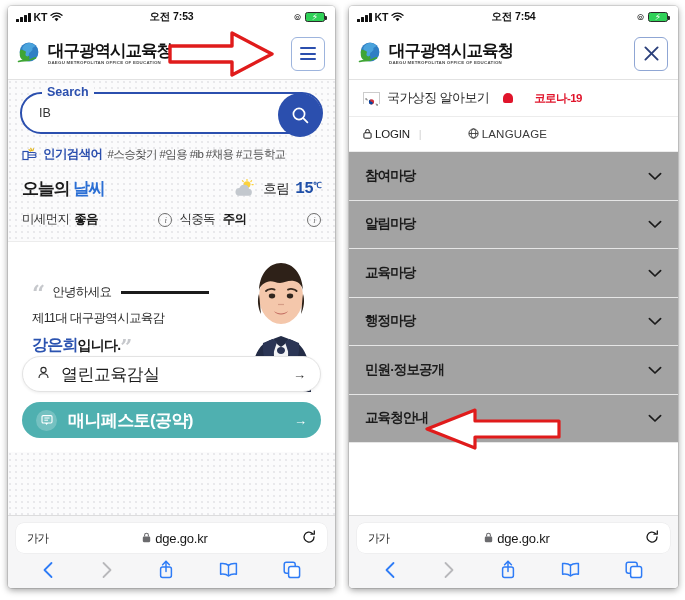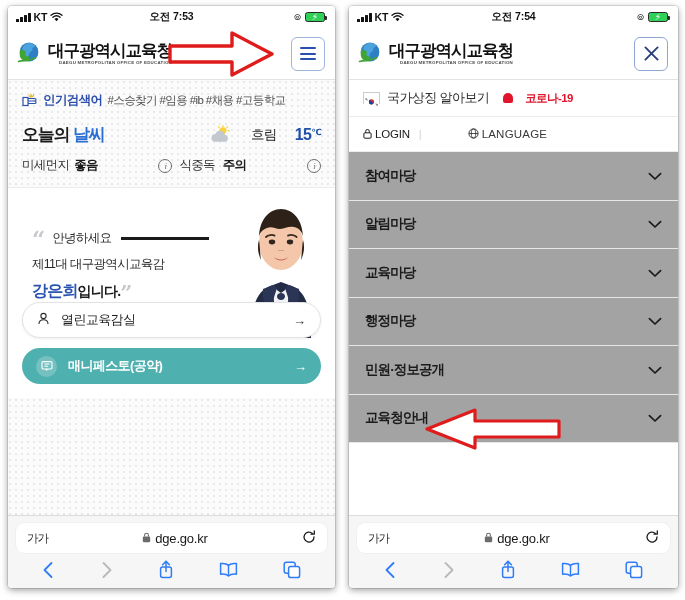--- a/index.html
+++ b/index.html
@@ -118,21 +118,21 @@
   .site-header {
     position: relative;
     height: 52px;
     background: #ffffff;
     border-bottom: 1px solid #e2e2e2;
     display: flex;
     align-items: center;
     padding: 0 10px 0 9px;
     box-sizing: border-box;
   }
-  .logo-wrap { display: flex; align-items: center; gap: 6px; text-align: right; }
+  .logo-wrap { display: flex; align-items: center; gap: 6px; }
   .globe { width: 25px; height: 25px; flex: none; }
   .logo-text { line-height: 1; }
   .logo-ko {
     font-size: 16.5px;
     font-weight: 700;
     color: #111;
     letter-spacing: -1.0px;
     display: block;
   }
   .logo-en {
@@ -250,21 +250,22 @@
     font-size: 17px;
     font-weight: 700;
     color: #1b1b1b;
     letter-spacing: -1.2px;
   }
   .w-today .accent { color: #2b6fd4; }
   .w-right {
     margin-left: auto;
     display: flex;
     align-items: center;
-    gap: 18px;
+    gap: 6px;
+    font-family: Liberation Mono, monospace;
   }
   .w-icon { width: 24px; height: 19px; }
   .w-cond {
     font-size: 13.5px;
     color: #222;
     font-weight: 500;
     letter-spacing: -0.6px;
   }
   .w-temp {
     font-size: 16px;
@@ -378,21 +379,21 @@
     border: 1px solid #e3e3e3;
     border-radius: 19px;
     box-shadow: 0 1px 3px rgba(0,0,0,0.07);
     display: flex;
     align-items: center;
     padding: 0 14px;
     box-sizing: border-box;
     z-index: 4;
   }
   .link-row .lbl {
-    font-size: 13px;
+    font-size: 17px;
     color: #1b1b1b;
     font-weight: 500;
     letter-spacing: -0.6px;
     margin-left: 11px;
   }
   .link-row .arr { margin-left: auto; font-size: 13px; color: #333; }
   .link-row.teal {
     bottom: 14px;
     background: #4fb0b0;
     border: none;
@@ -470,21 +471,21 @@
     letter-spacing: -0.6px;
   }
   .corona {
     font-size: 11.5px;
     font-weight: 700;
     color: #e0142b;
     letter-spacing: -0.6px;
     margin-left: 7px;
     display: flex;
     align-items: center;
-    gap: 12px;
+    gap: 21px;
   }
   .siren {
     width: 10px; height: 10px;
     background: #e0142b;
     border-radius: 5px 5px 2px 2px;
     flex: none;
   }
   .util-bar {
     height: 34px;
     background: #ffffff;
@@ -579,20 +580,32 @@
         </div>
         <div class="hdr-btn">
           <span class="bar"></span>
           <span class="bar"></span>
           <span class="bar"></span>
         </div>
       </div>
 
       <div class="page-body">
 
+        <div class="search-zone">
+          <div class="search-field">
+            <span class="search-label">Search</span>
+            <span class="search-input-text">IB</span>
+            <span class="search-go">
+              <svg width="19" height="19" viewBox="0 0 19 19">
+                  <circle cx="8" cy="8" r="5.6" stroke="#fff" stroke-width="1.7" fill="none"></circle>
+                  <line x1="12.2" y1="12.2" x2="16.4" y2="16.4" stroke="#fff" stroke-width="1.8" stroke-linecap="round"></line>
+                </svg>
+            </span>
+          </div>
+        </div>
 
         <div class="popular">
           <span class="pop-icon">
             <svg width="16" height="15" viewBox="0 0 16 15">
                 <rect x="1" y="4.5" width="5" height="8" fill="#fff" stroke="#2b4fae" stroke-width="1.2"></rect>
                 <path d="M6 5.5h6.5c1 0 1.6.6 1.6 1.3s-.6 1.2-1.6 1.2H11M6 8h6.5c1 0 1.6.5 1.6 1.2s-.6 1.3-1.6 1.3H6" stroke="#2b4fae" stroke-width="1.1" fill="none"></path>
                 <path d="M8.8 1.2 9.6 3.6M11.5 1.8 10.8 3.8M7 2.6l1.4 1.4" stroke="#e2b312" stroke-width="1.2" stroke-linecap="round"></path>
               </svg>
           </span>
           <span class="pop-title">인기검색어</span>

